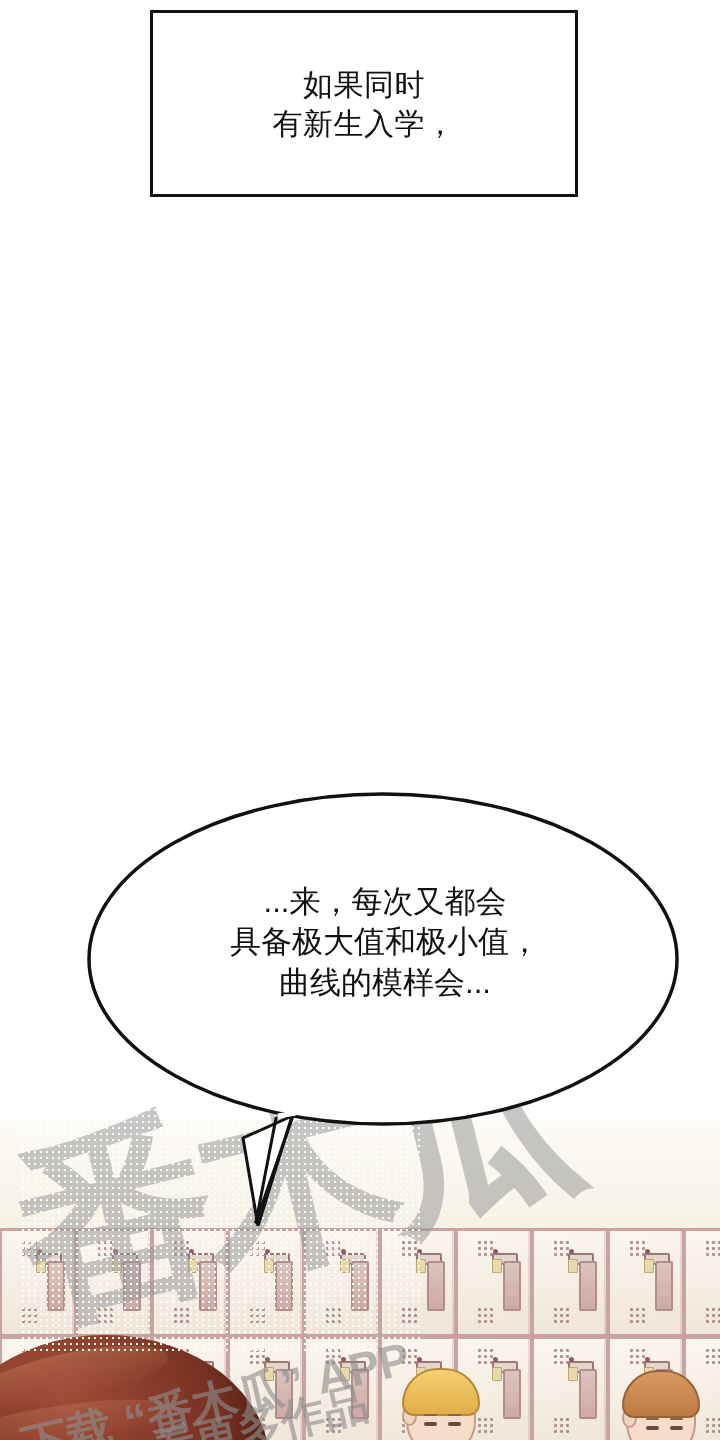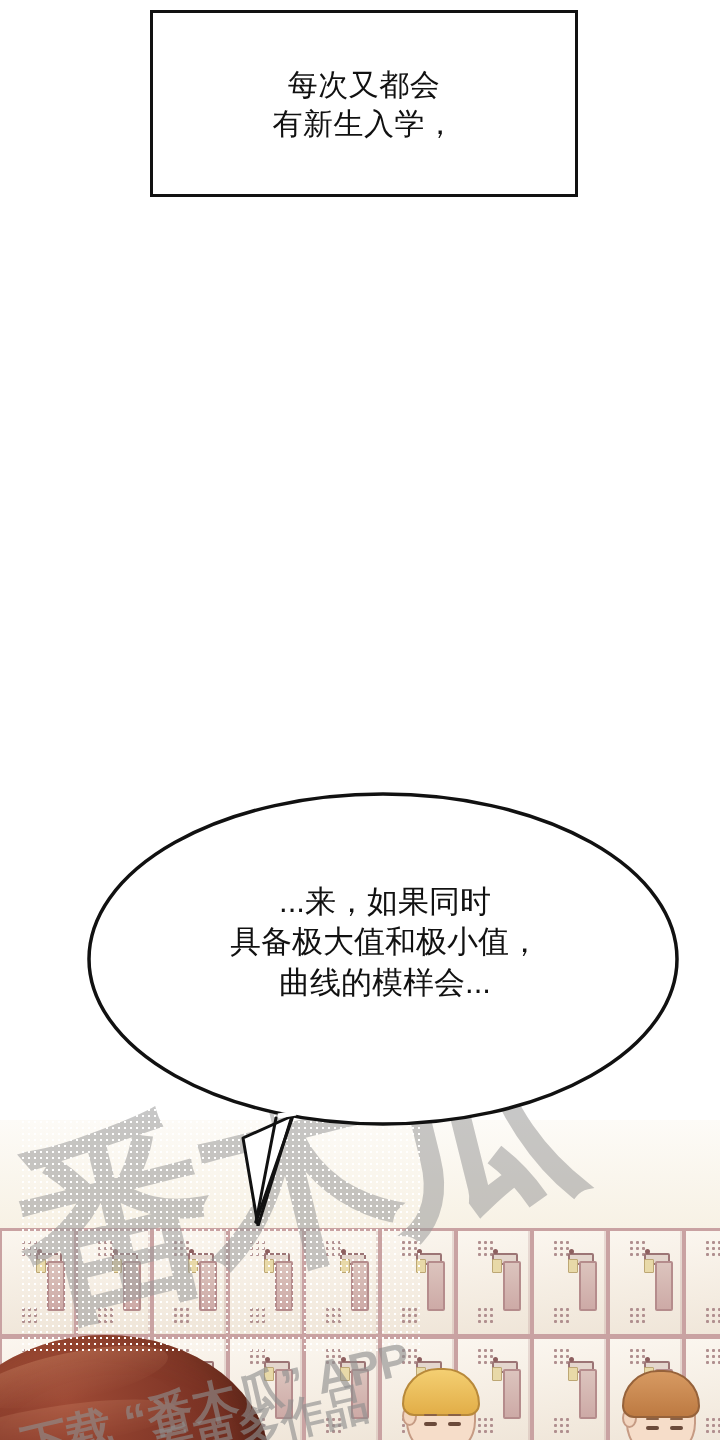--- a/index.html
+++ b/index.html
@@ -760,31 +760,31 @@
   </div>
 
   <div class="wm" style="left:0;top:0;width:720px;height:1440px;">
     <div class="wm-big">番木瓜</div>
     <div class="dots-mask" style="left:20px;top:1095px;width:400px;height:260px;"></div>
     <div class="wm-line" id="wm-l1">下载 “番木瓜” APP</div>
     <div class="wm-line" id="wm-l2">看更多作品</div>
   </div>
 
   <div class="panel" id="panel1">
-    <div class="txt">每次又都会
+    <div class="txt">如果同时
 有新生入学，</div>
   </div>
 
 
   <div class="bubble-wrap">
     <svg class="bubble-svg" width="610" height="440" viewBox="0 0 610 440">
       <path d="M 212 330 L 163 352 L 178 440 Z" fill="#ffffff" stroke="#111111" stroke-width="3" stroke-linejoin="round"></path>
       <ellipse cx="303" cy="173" rx="294" ry="165" fill="#ffffff" stroke="#111111" stroke-width="3.5"></ellipse>
       <path d="M 214 327 L 176 436" fill="none" stroke="#111111" stroke-width="3" stroke-linecap="round"></path>
       <path d="M 196 332 L 176 436" fill="none" stroke="#111111" stroke-width="3" stroke-linecap="round"></path>
       <path d="M 198 330 L 216 327" fill="none" stroke="#ffffff" stroke-width="5"></path>
     </svg>
-    <div class="bubble-txt">...来，如果同时
+    <div class="bubble-txt">...来，每次又都会
 具备极大值和极小值，
 曲线的模样会...</div>
   </div>
 
 </div>
 
 </body></html>

